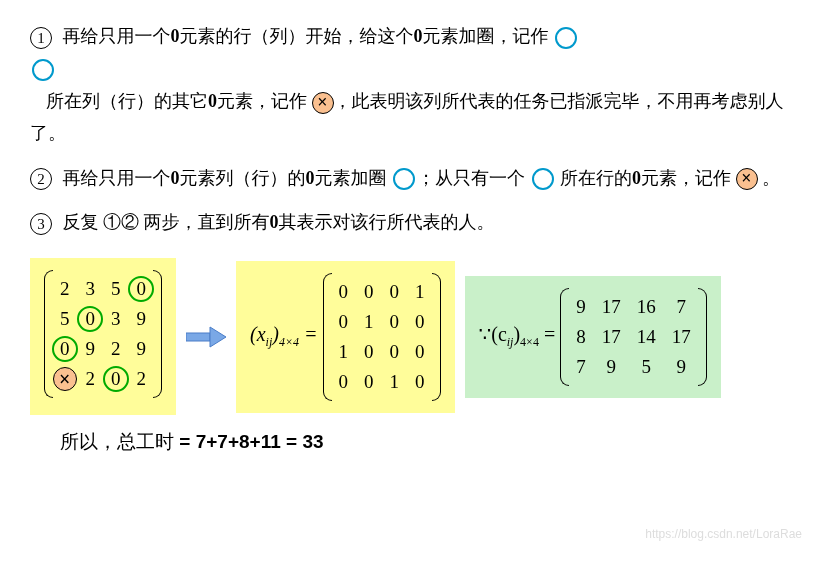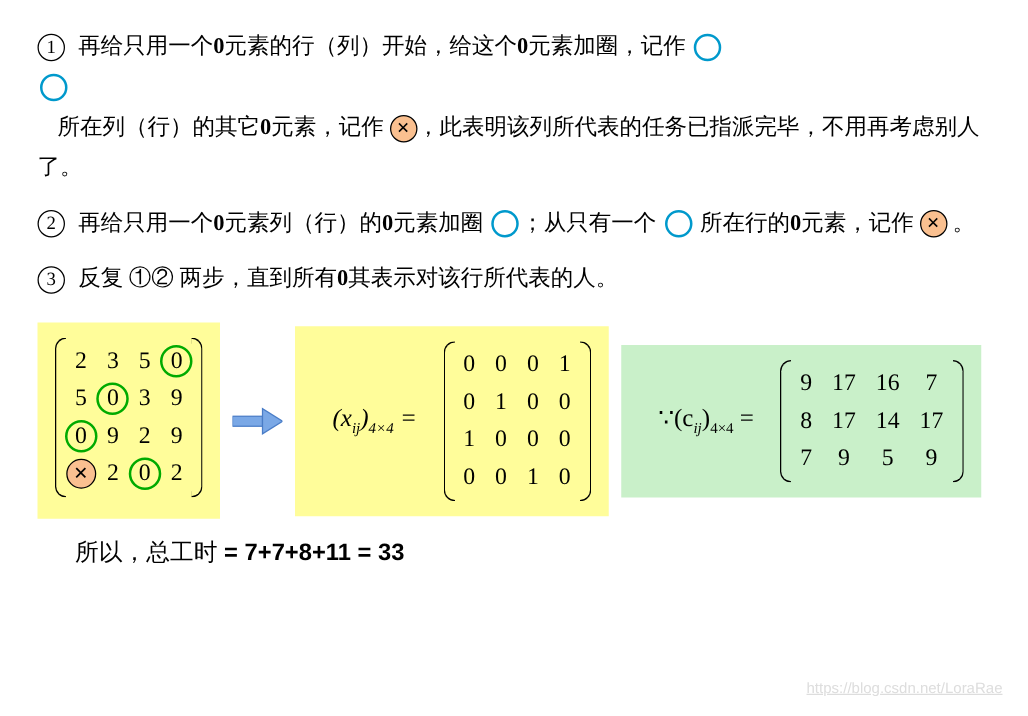--- a/index.html
+++ b/index.html
@@ -145,37 +145,36 @@
       display: inline-block;
       width: 40px;
       height: 30px;
       position: relative;
     }
     .arrow svg { width: 40px; height: 30px; }
     .eq-label {
       font-family: "Times New Roman", serif;
       font-style: italic;
       font-size: 20px;
-      margin: 0 16px;
+      margin: 0 0;
     }
     .sub { font-size: 12px; vertical-align: sub; }
     .result {
       margin-top: 14px;
       padding-left: 30px;
       font-size: 19px;
     }
     .result b { font-family: Arial, sans-serif; }
     .watermark {
       position: absolute;
       right: 20px;
-      bottom: 16px;
+      bottom: 32px;
       color: #ddd;
       font-size: 12px;
       font-family: Arial;
-      text-decoration: underline;
     }
   </style>
 </head>
 <body>
 
 <div class="step">
   <span class="step-num">1</span>
   <span>再给只用一个</span><b>0</b><span>元素的行（列）开始，给这个</span><b>0</b><span>元素加圈，记作</span>
   <span class="circle-o"></span>
   <br>

